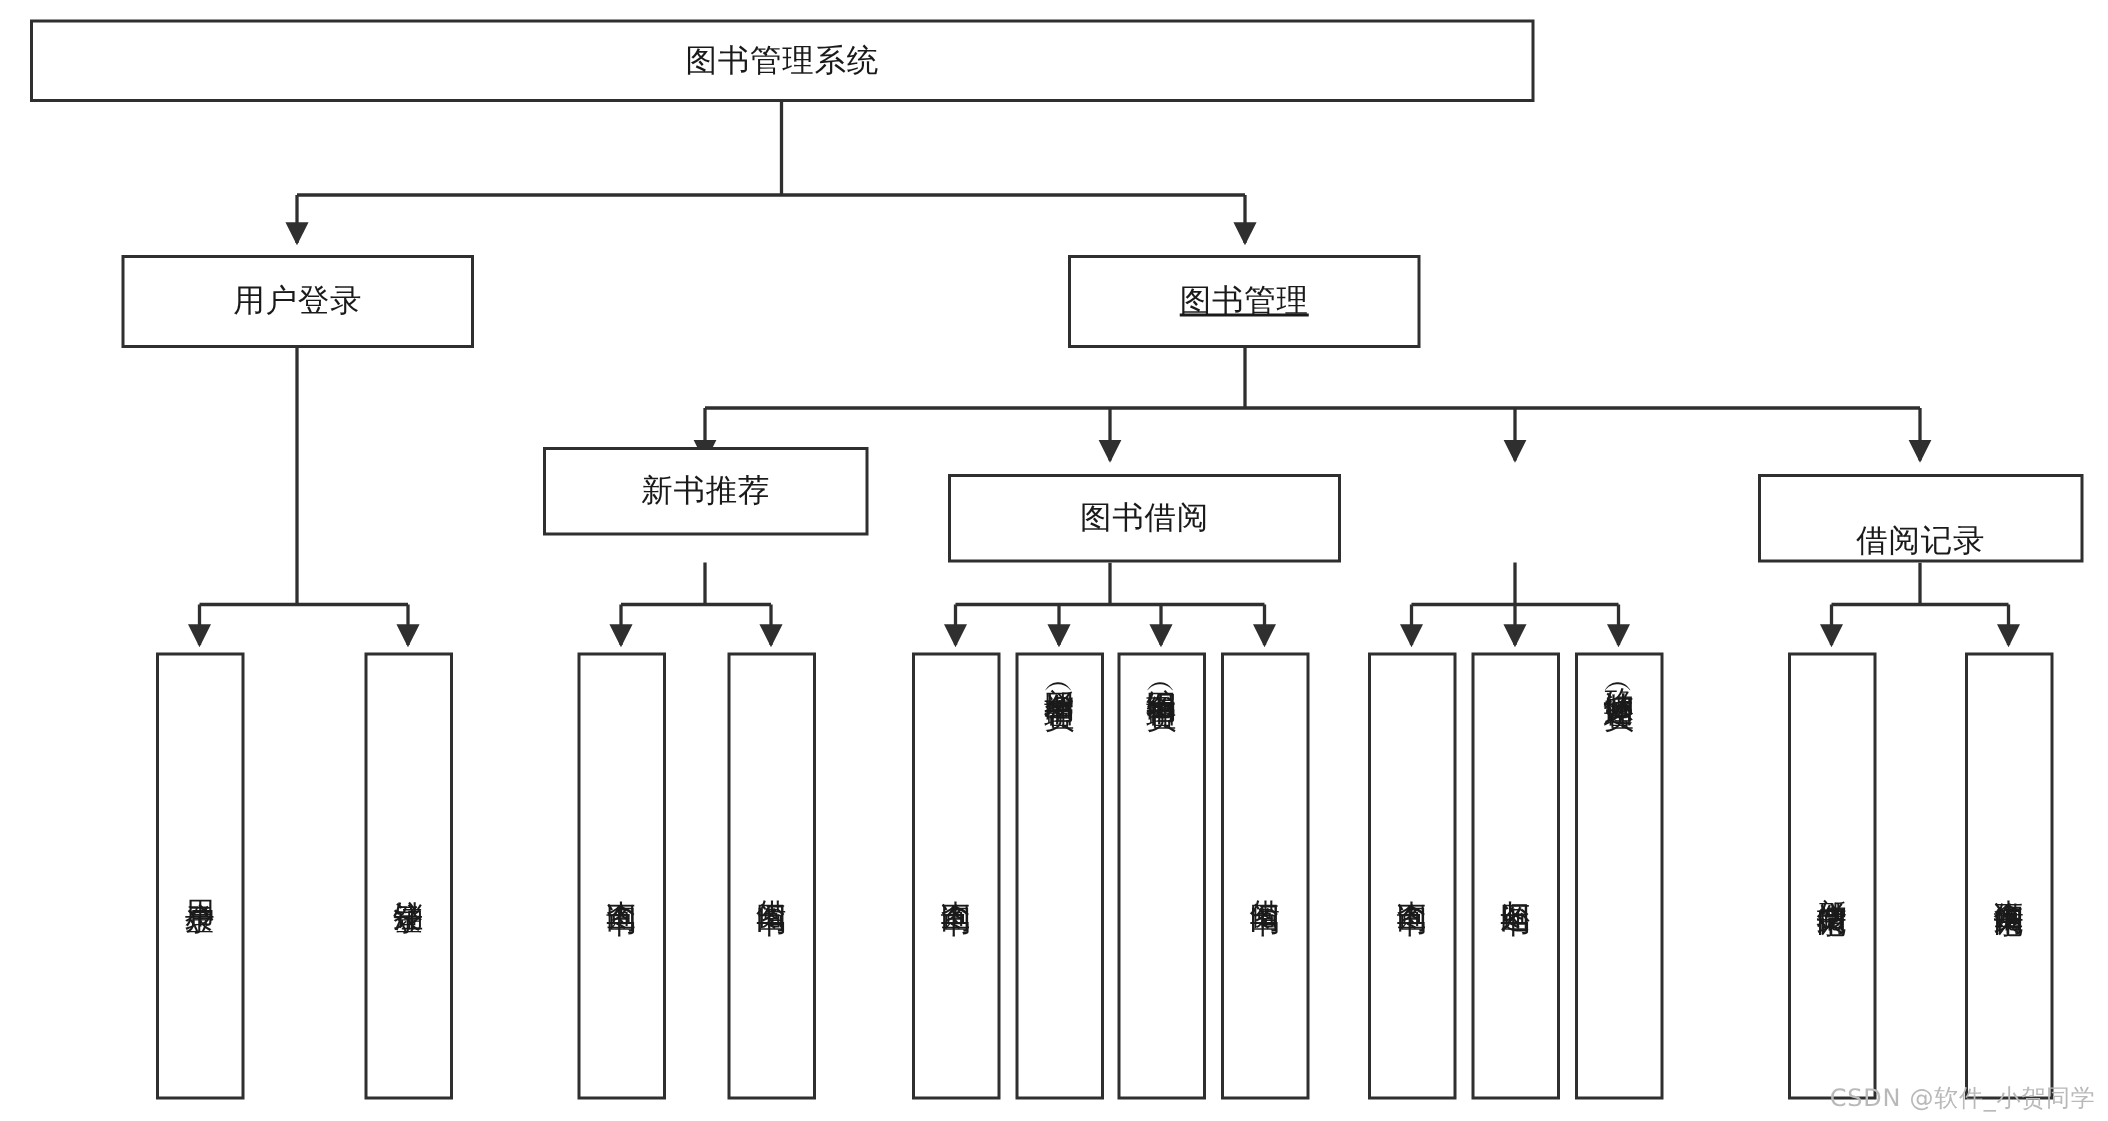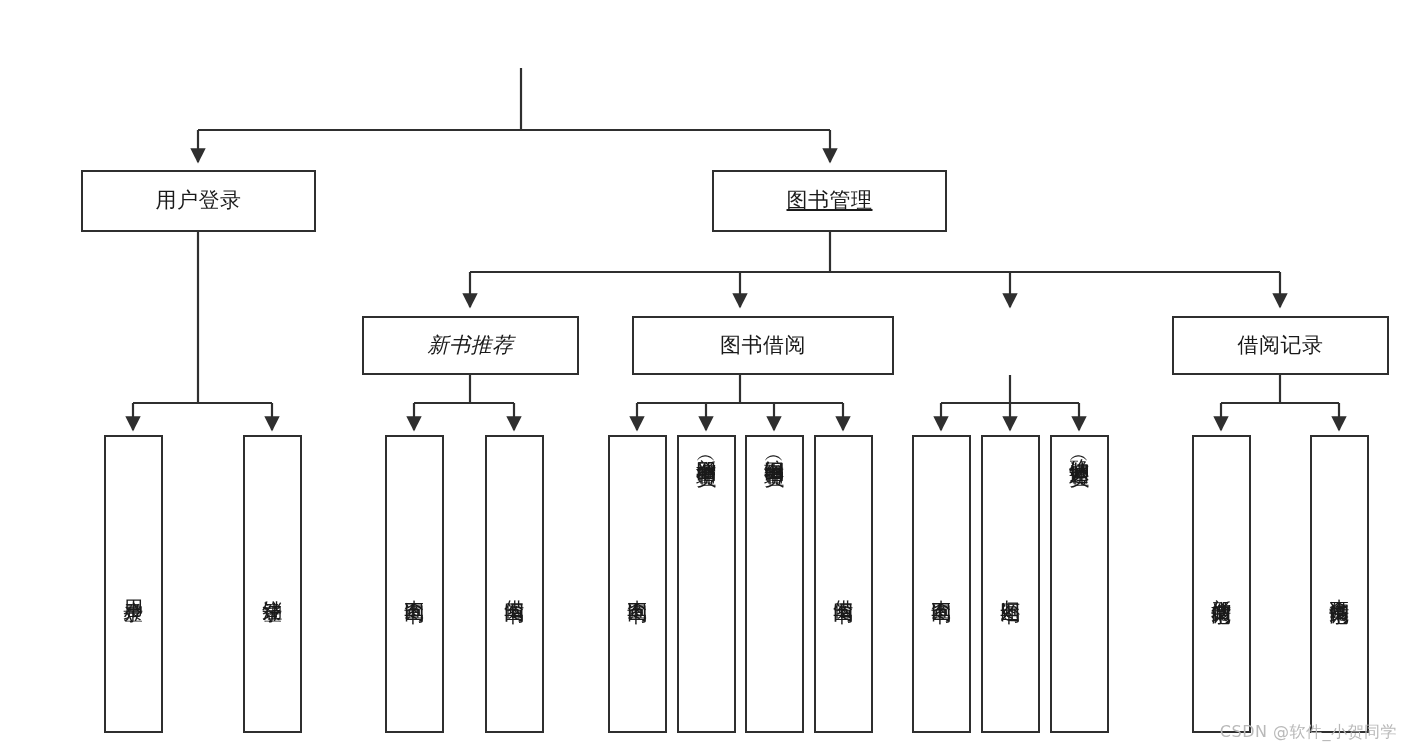--- a/index.html
+++ b/index.html
@@ -124,35 +124,38 @@
       <path d="M 1010 403 L 1010 430" marker-end="url(#arrow)"></path>
       <path d="M 1079 403 L 1079 430" marker-end="url(#arrow)"></path>
 
       <path d="M 1280 375 L 1280 403"></path>
       <path d="M 1221 403 L 1339 403"></path>
       <path d="M 1221 403 L 1221 430" marker-end="url(#arrow)"></path>
       <path d="M 1339 403 L 1339 430" marker-end="url(#arrow)"></path>
     </g>
   </svg>
 
+  <div class="node horiz" style="left:20px; top:13px; width:1003px; height:55px;">
+    <span class="node-label">图书管理系统</span>
+  </div>
 
   <div class="node horiz" style="left:81px; top:170px; width:235px; height:62px;">
     <span class="node-label">用户登录</span>
   </div>
   <div class="node horiz" style="left:712px; top:170px; width:235px; height:62px;text-decoration:underline;">
     <span class="node-label">图书管理</span>
   </div>
 
-  <div class="node horiz" style="left:362px; top:316px; width:217px; height:59px;font-style:italic;">
+  <div class="node horiz" style="left:362px; top:298px; width:217px; height:59px;">
     <span class="node-label">新书推荐</span>
   </div>
   <div class="node horiz" style="left:632px; top:316px; width:262px; height:59px;align-items:center;">
     <span class="node-label">图书借阅</span>
   </div>
-  <div class="node horiz" style="left:1172px; top:316px; width:217px; height:59px;">
+  <div class="node horiz" style="left:1172px; top:316px; width:217px; height:59px;align-items:flex-end;">
     <span class="node-label">借阅记录</span>
   </div>
 
   <div class="node vert center" style="left:104px; top:435px; width:59px; height:298px;">
     <span class="node-label">用户登录</span>
   </div>
   <div class="node vert center" style="left:243px; top:435px; width:59px; height:298px;">
     <span class="node-label">注销登录</span>
   </div>
 

